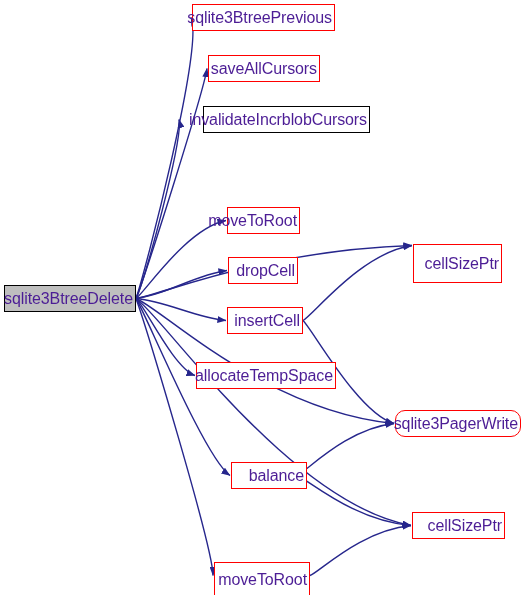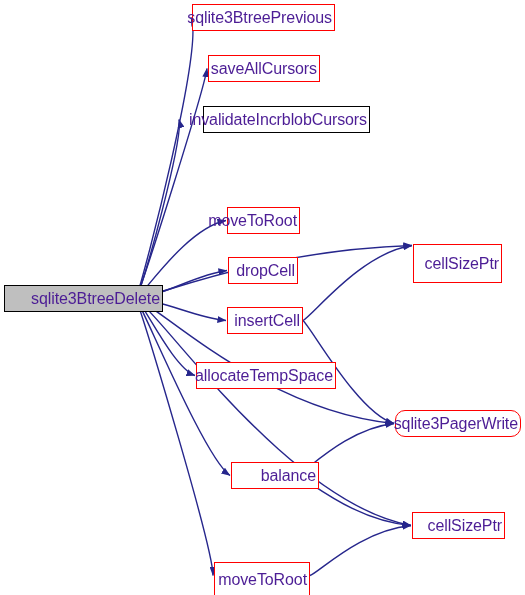--- a/index.html
+++ b/index.html
@@ -77,21 +77,21 @@
         <path d="M136,298.5 C144,320.66 213.34,547.8 213,575.5"></path>
         <path d="M303,320.5 C313.9,314.5 361.155,253 412,245.5"></path>
         <path d="M303,320.5 C312.1,328.74 358.21500000000003,413.2 394,423.5"></path>
         <path d="M297,475.5 C306.7,471.34 346.32,428.7 394,423.5"></path>
         <path d="M297,475.5 C308.4,479.5 353.13,520.5 411,525.5"></path>
         <path d="M310,575.5 C320.1,571.5 360.67,530.5 411,525.5"></path>
       </g>
   </svg>
 
   <div id="node-layer">
-      <div class="node root" style="left: 4px; top: 285px; width: 159px; height: 27px;">
+      <div class="node root" style="left: 4px; top: 285px; width: 132px; height: 27px;">
         <span class="node-label">sqlite3BtreeDelete</span>
       </div>
       <div class="node" style="left: 192px; top: 4px; width: 143px; height: 27px;">
         <span class="node-label">sqlite3BtreePrevious</span>
       </div>
       <div class="node" style="left: 208px; top: 55px; width: 112px; height: 27px;">
         <span class="node-label">saveAllCursors</span>
       </div>
       <div class="node black-border" style="left: 180px; top: 106px; width: 167px; height: 27px;">
         <span class="node-label">invalidateIncrblobCursors</span>
@@ -107,21 +107,21 @@
       </div>
       <div class="node" style="left: 227px; top: 307px; width: 76px; height: 27px;">
         <span class="node-label">insertCell</span>
       </div>
       <div class="node" style="left: 196px; top: 362px; width: 140px; height: 27px;">
         <span class="node-label">allocateTempSpace</span>
       </div>
       <div class="node" style="left: 395px; top: 410px; width: 126px; height: 27px; border-radius: 10px;">
         <span class="node-label">sqlite3PagerWrite</span>
       </div>
-      <div class="node" style="left: 231px; top: 462px; width: 88px; height: 27px;">
+      <div class="node" style="left: 231px; top: 462px; width: 76px; height: 27px;">
         <span class="node-label">balance</span>
       </div>
       <div class="node" style="left: 412px; top: 512px; width: 93px; height: 27px;">
         <span class="node-label">cellSizePtr</span>
       </div>
       <div class="node" style="left: 214px; top: 562px; width: 96px; height: 36px;">
         <span class="node-label">moveToRoot</span>
       </div>
     </div>
 

